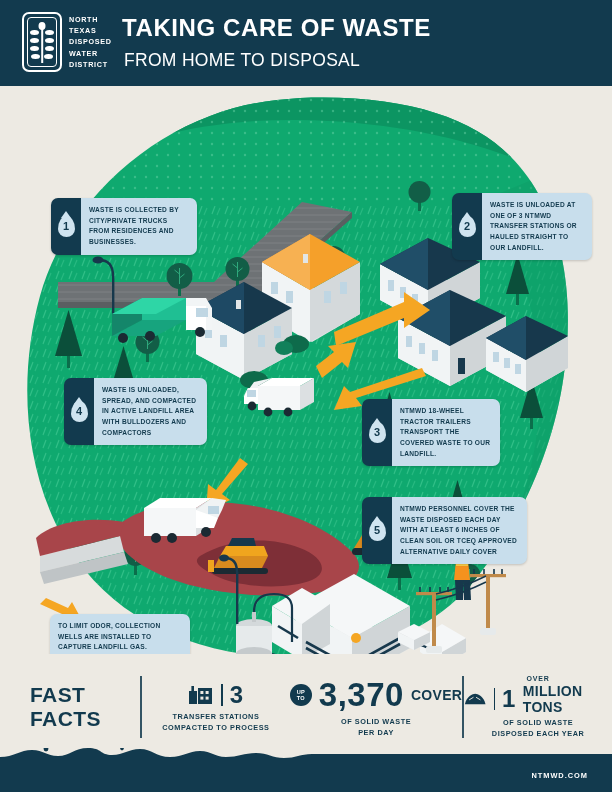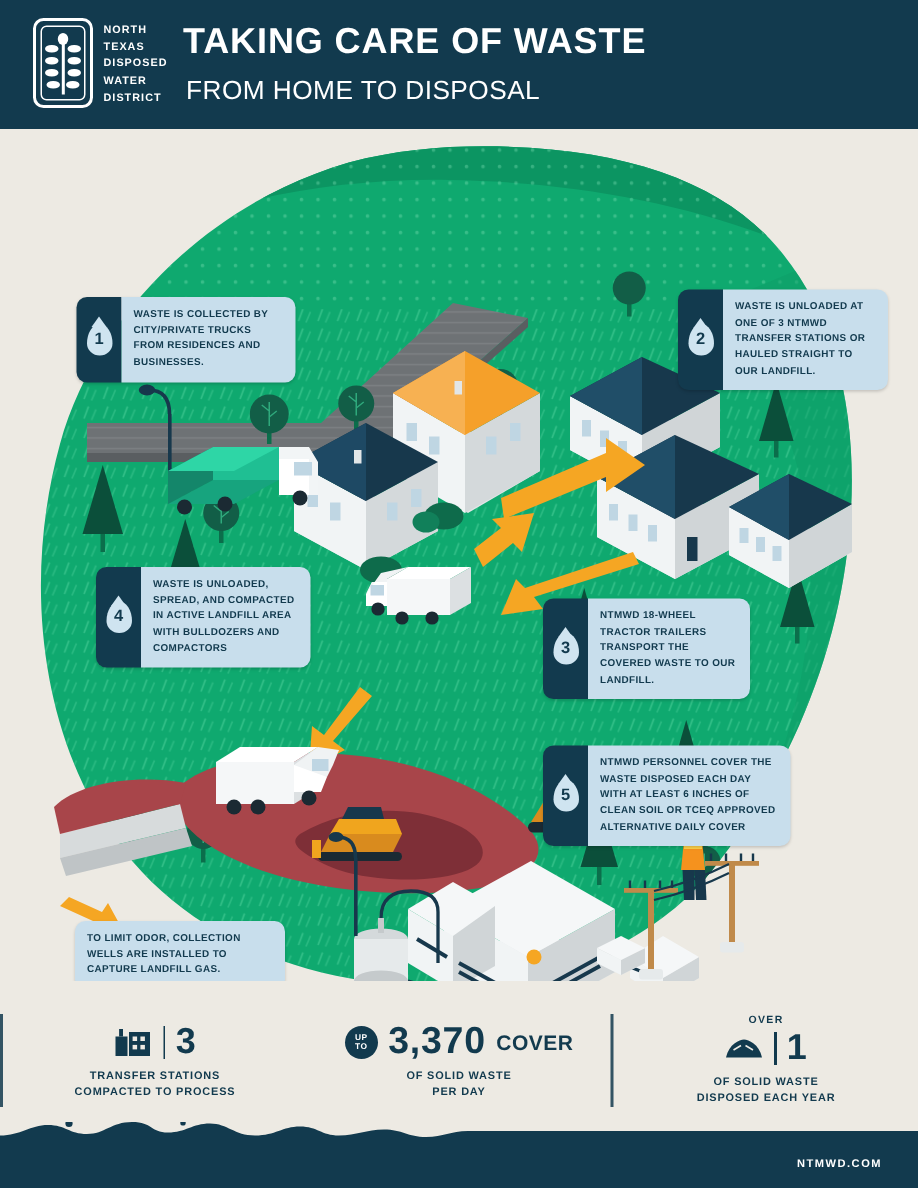--- a/index.html
+++ b/index.html
@@ -71,21 +71,21 @@
   #c7 { left:50px; top:528px; width:140px; }
 
   
   .facts { position:absolute; left:0; top:654px; width:612px; height:105px; background:#EDEAE3; }
   .facts-inner { position:absolute; left:0; top:14px; width:612px; height:78px; display:flex; align-items:center; }
   .ff-title { width:140px; padding-left:30px; color:#123A4E; font-size:21px; font-weight:bold; line-height:1.12; letter-spacing:.4px; }
   .vdiv { width:2px; height:62px; background:#123A4E; opacity:.85; flex:none; }
   .ff-block { flex:1; display:flex; flex-direction:column; align-items:center; justify-content:center; color:#123A4E; }
   .ff-row { display:flex; align-items:center; gap:7px; }
   .ff-num { font-size:24px; font-weight:bold; letter-spacing:.5px; }
-  .ff-num.big { font-size:25px; }
+  .ff-num.big { font-size:33px; }
   .ff-unit { font-size:14px; font-weight:bold; letter-spacing:.3px; }
   .ff-cap { font-size:7.3px; font-weight:bold; letter-spacing:.55px; line-height:1.5; text-align:center; margin-top:3px; }
   .ff-over { font-size:7px; font-weight:bold; letter-spacing:.9px; text-align:center; margin-bottom:1px; }
   .minidiv { width:1.6px; height:22px; background:#123A4E; }
   .upto {
     width:22px; height:22px; border-radius:50%; background:#123A4E; color:#fff;
     font-size:5.6px; font-weight:bold; display:flex; flex-direction:column;
     align-items:center; justify-content:center; line-height:1.08; letter-spacing:.3px;
   }
 
@@ -527,20 +527,24 @@
       <div class="body">NTMWD PERSONNEL COVER THE WASTE DISPOSED EACH DAY WITH AT LEAST 6 INCHES OF CLEAN SOIL OR TCEQ APPROVED ALTERNATIVE DAILY COVER</div>
     </div>
 
     <div class="callout plain" id="c7">
       <div class="body">TO  LIMIT ODOR, COLLECTION WELLS ARE INSTALLED TO CAPTURE LANDFILL GAS.</div>
     </div>
   </div>
 
   <div class="facts">
     <div class="facts-inner">
+      <div class="ff-title">
+        <div>FAST</div>
+        <div>FACTS</div>
+      </div>
 
       <div class="vdiv"></div>
 
       <div class="ff-block">
         <div class="ff-row">
           <svg width="26" height="22" viewBox="0 0 26 22">
             <rect x="1" y="7" width="8" height="13" fill="#123A4E"></rect>
             <rect x="3.4" y="2" width="2.6" height="5" fill="#123A4E"></rect>
             <rect x="10" y="4" width="14" height="16" fill="#123A4E"></rect>
             <rect x="12.4" y="7" width="3" height="3" fill="#EDEAE3"></rect>
@@ -576,20 +580,21 @@
 
       <div class="ff-block">
         <div class="ff-over">OVER</div>
         <div class="ff-row">
           <svg width="26" height="16" viewBox="0 0 26 16">
             <path d="M1,14 C3,5 10,2 13,2 C16,2 23,5 25,14 Z" fill="#123A4E"></path>
             <path d="M6,9 L11,6 M14,6 L19,9" stroke="#EDEAE3" stroke-width="1.1"></path>
           </svg>
           <div class="minidiv"></div>
           <div class="ff-num">1</div>
+          <div class="ff-unit">MILLION TONS</div>
         </div>
         <div class="ff-cap">
           <div>OF SOLID WASTE</div>
           <div>DISPOSED EACH YEAR</div>
         </div>
       </div>
     </div>
   </div>
 
   <div class="footer">

